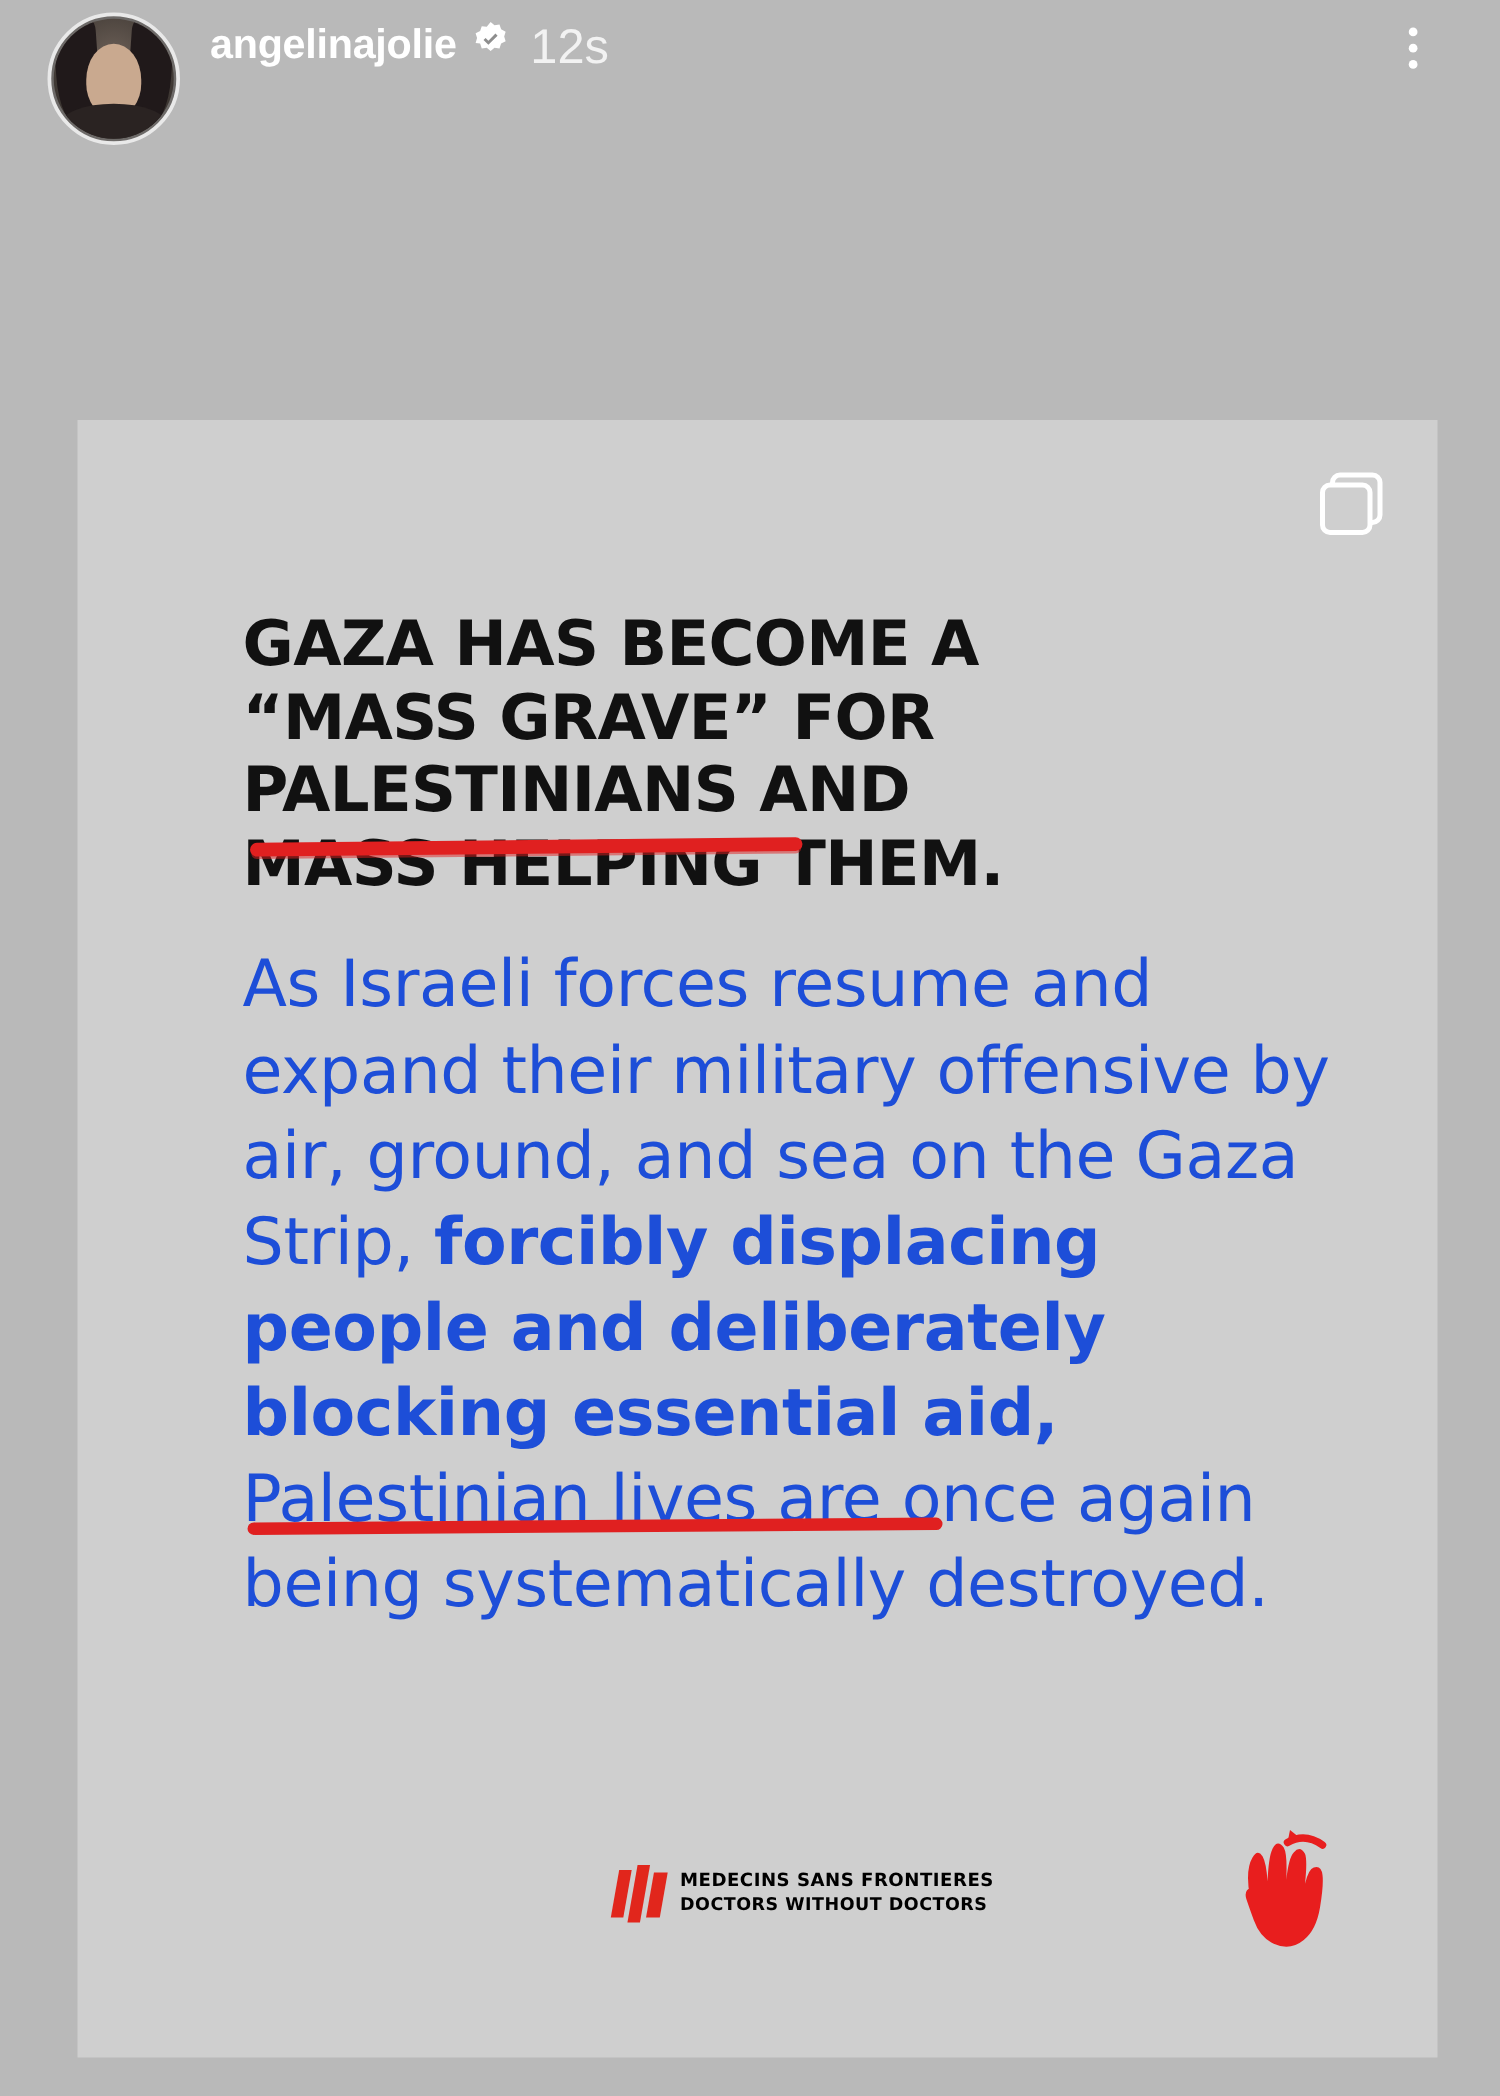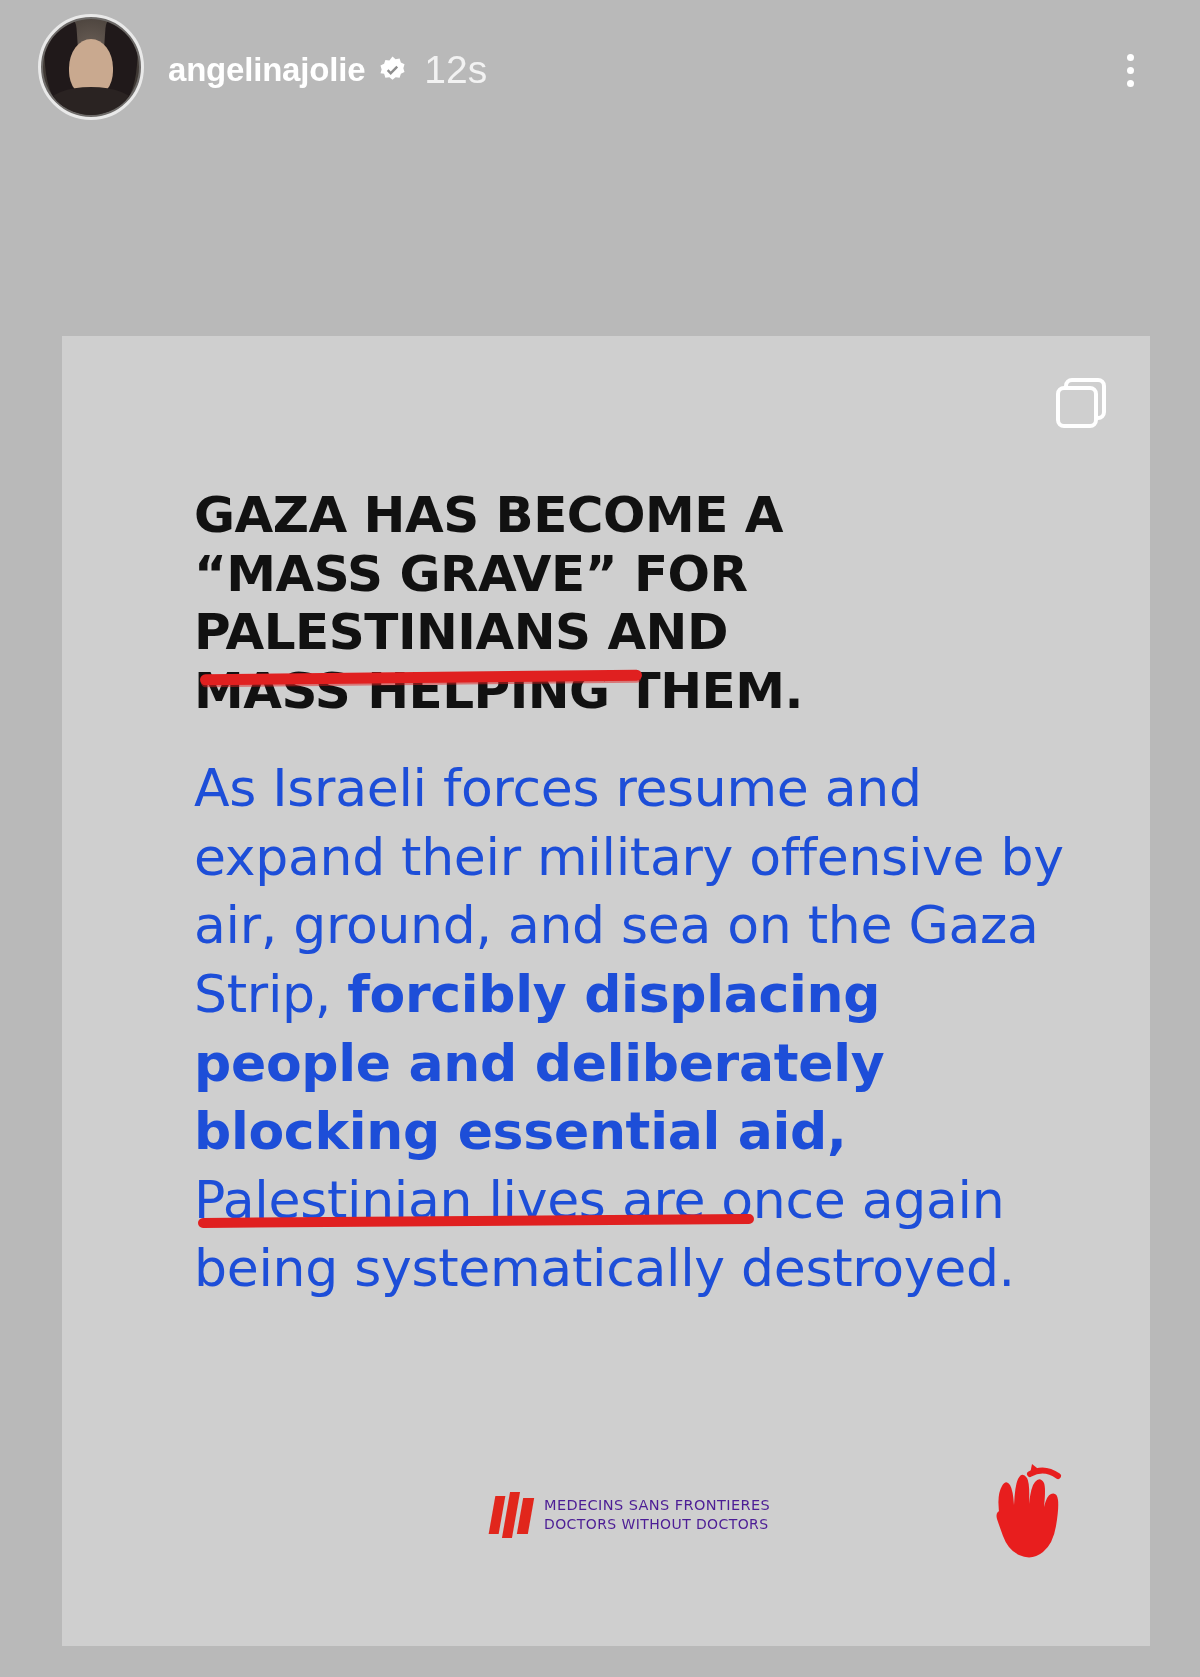--- a/index.html
+++ b/index.html
@@ -15,22 +15,22 @@
     position: relative;
   }
 
   
   .story-header {
     position: absolute;
     top: 0; left: 0;
     width: 1200px;
     height: 140px;
     display: flex;
-    align-items: center;
-    padding: 0 24px;
+    align-items: flex-start;
+    padding: 16px 24px;
     box-sizing: border-box;
   }
   .avatar-ring {
     width: 106px;
     height: 106px;
     border-radius: 50%;
     border: 3px solid #e9e9e9;
     padding: 2px;
     box-sizing: border-box;
     margin-left: 14px;
@@ -213,22 +213,22 @@
   .msf-mark i {
     position: absolute;
     background: #e1261c;
     display: block;
   }
   .msf-mark i:nth-child(1) { left: 0;  top: 4px;  width: 10px; height: 38px; transform: skewX(-10deg); }
   .msf-mark i:nth-child(2) { left: 14px; top: 0;  width: 10px; height: 46px; transform: skewX(-10deg); }
   .msf-mark i:nth-child(3) { left: 28px; top: 6px; width: 11px; height: 36px; transform: skewX(-10deg); }
   .msf-text {
     font-family: "DejaVu Sans", sans-serif;
-    color: #4c1d95;
-    font-weight: normal;
+    color: #000000;
+    font-weight: bold;
     font-size: 14px;
     line-height: 1.32;
     letter-spacing: 0.4px;
   }
   .msf-text div:first-child { font-size: 14.5px; }
 
   .hand-pointer {
     position: absolute;
     right: 74px;
     bottom: 78px;

